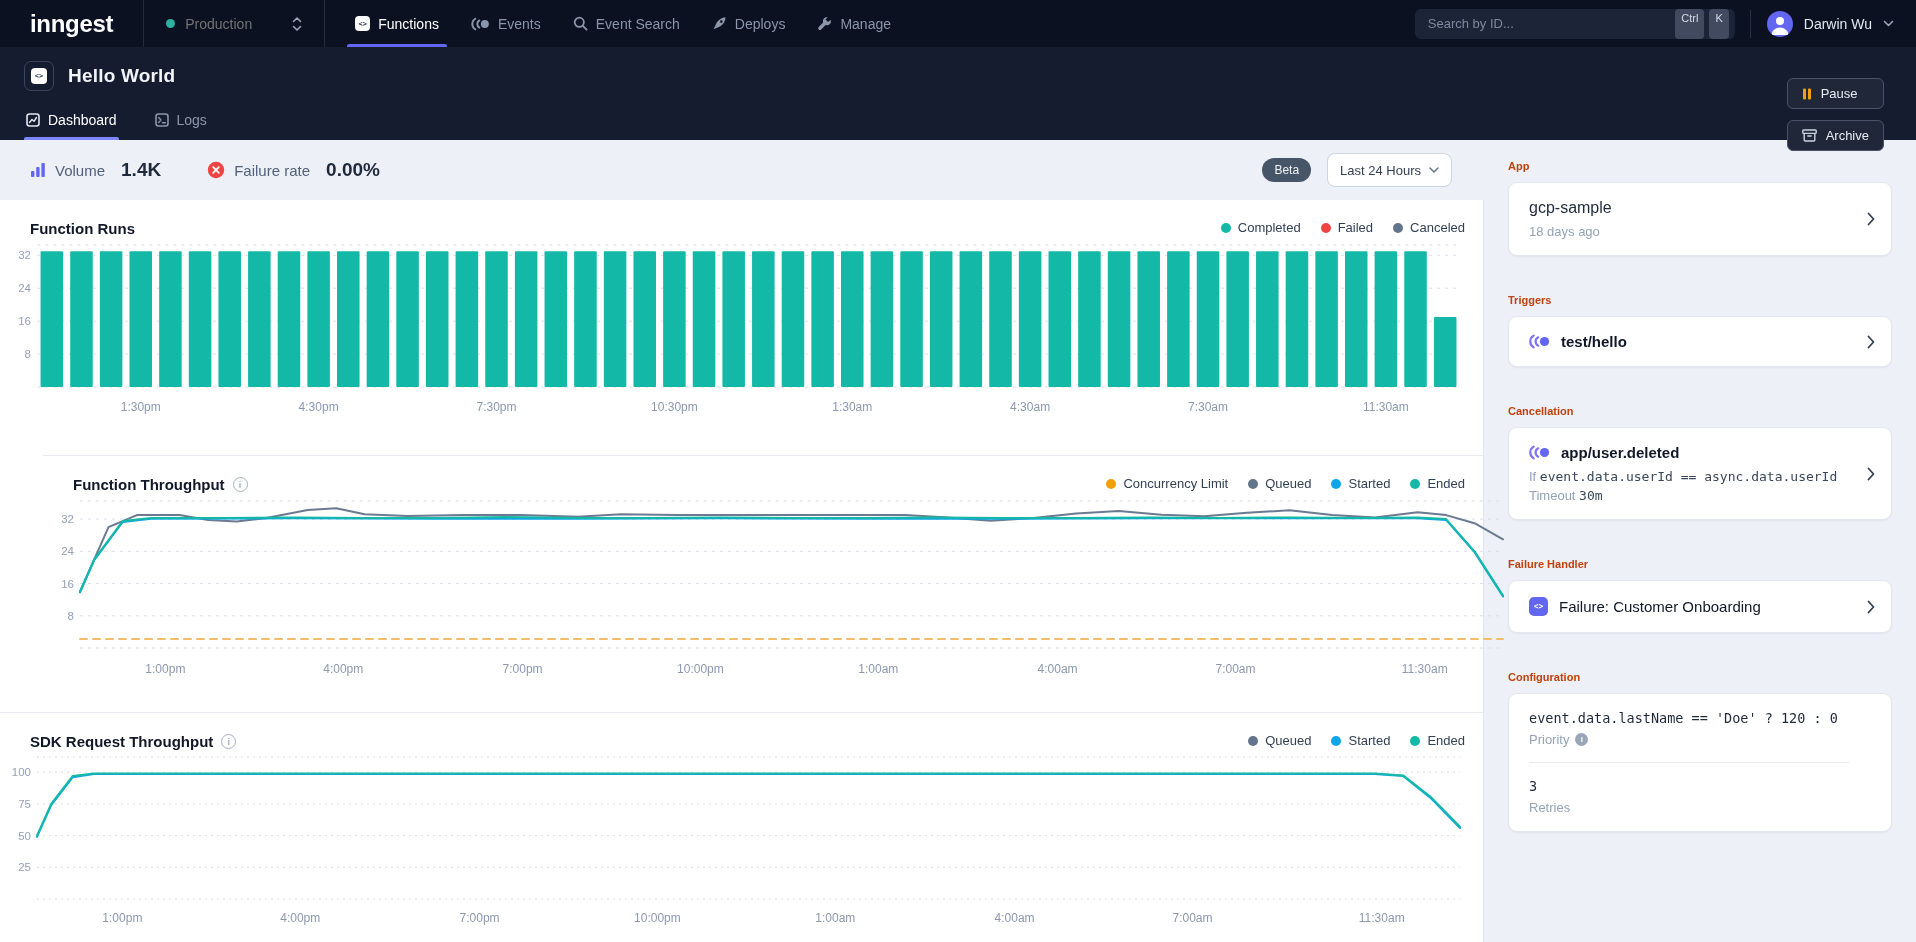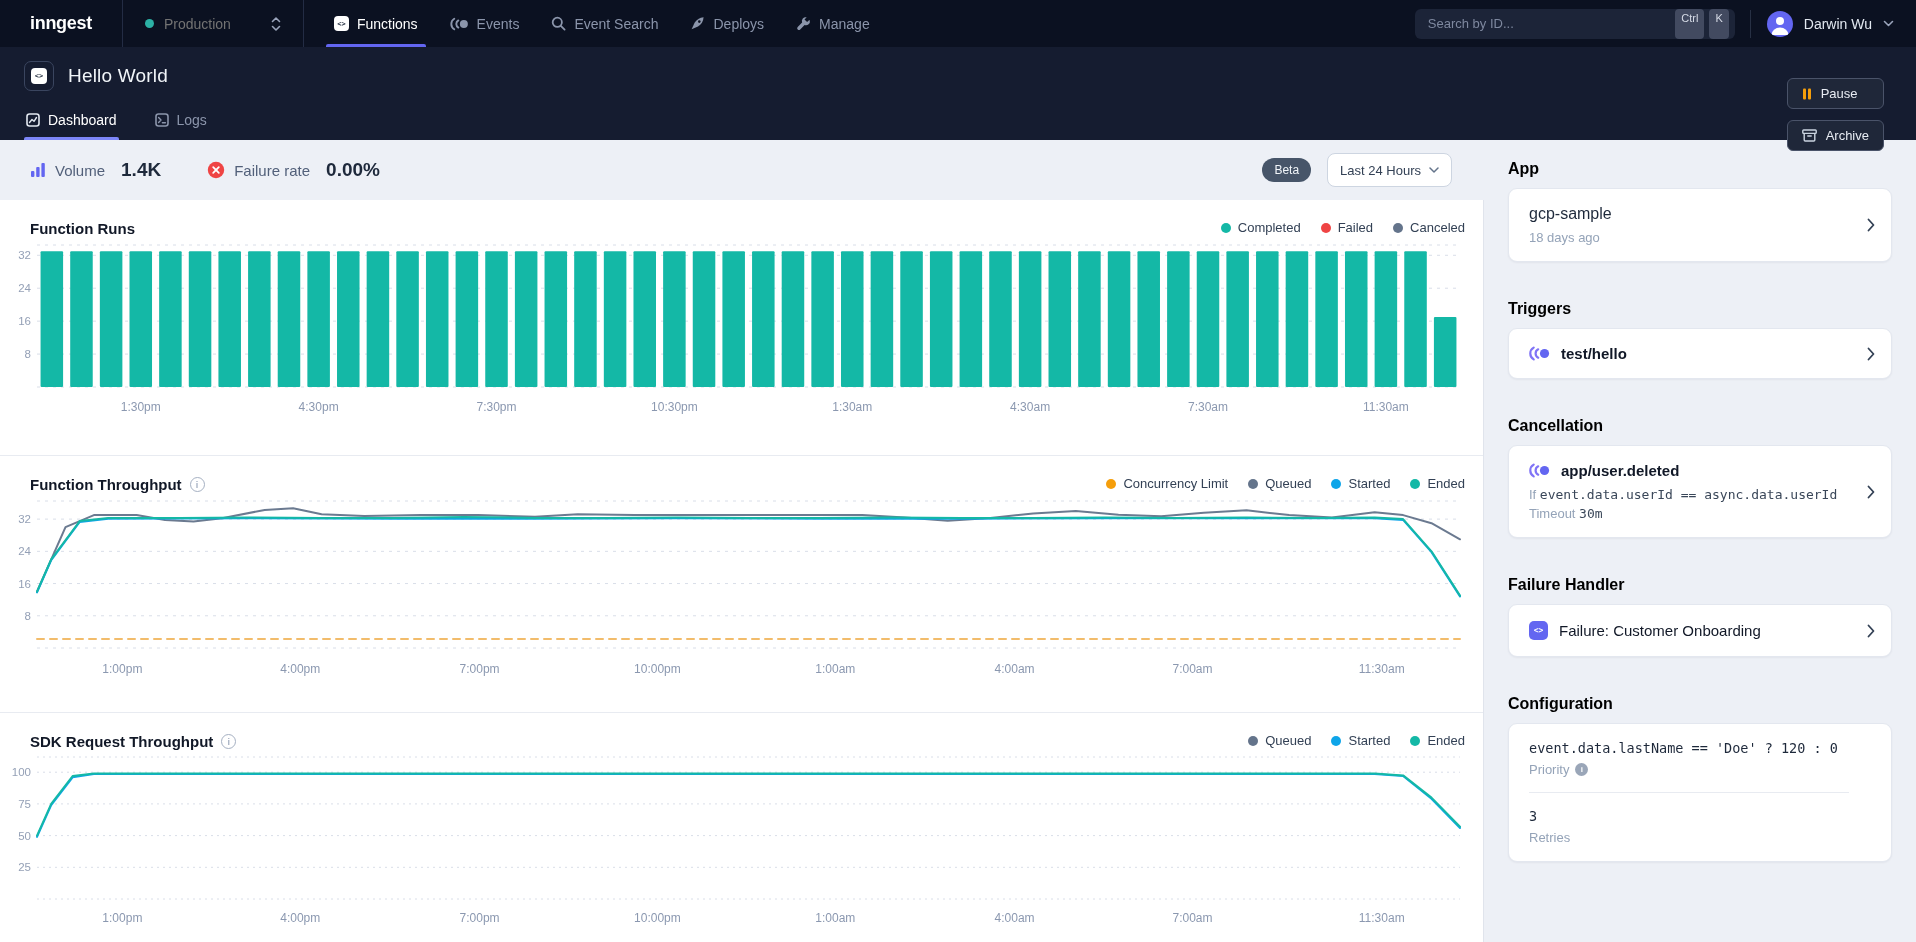--- a/index.html
+++ b/index.html
@@ -1,21 +1,21 @@
 <!DOCTYPE html>
 <html><head>
 <meta charset="utf-8">
 <style>
   * { margin:0; padding:0; box-sizing:border-box; }
   html,body { width:1916px; height:942px; overflow:hidden; }
   body { font-family:"Liberation Sans", sans-serif; background:#edf0f6; position:relative; color:#1e293b; }
 
   
   .topnav { position:absolute; left:0; top:0; right:0; height:47px; background:#0b1121; display:flex; align-items:stretch; z-index:30; }
-  .logo { display:flex; align-items:center; padding:0 30px 0 30px; color:#fff; font-weight:800; font-size:18px; letter-spacing:-0.3px; }
+  .logo { display:flex; align-items:center; padding:0 30px 0 30px; color:#fff; font-weight:800; font-size:24px; letter-spacing:-0.3px; }
   .vsep { width:1px; background:#232c44; margin:0; }
   .env-picker { display:flex; align-items:center; gap:10px; padding:0 22px; width:180px; color:#737373; font-size:14px; cursor:pointer; }
   .env-dot { width:9px; height:9px; border-radius:50%; background:#2cb1a5; }
   .env-label { flex:1; }
   .nav-tabs { display:flex; align-items:stretch; margin-left:14px; }
   .nav-item { position:relative; display:flex; align-items:center; gap:8px; padding:0 16px; font-size:14px; color:#8b95ab; cursor:pointer; }
   .nav-item.active { color:#fff; }
   .nav-item.active::after { content:""; position:absolute; left:8px; right:8px; bottom:0; height:3px; background:#6366f1; border-radius:2px 2px 0 0; }
   .nav-right { position:absolute; right:0; top:0; height:47px; display:flex; align-items:center; }
   .searchbox { width:320px; height:30px; background:#1c2438; border-radius:6px; display:flex; padding:0 6px 0 13px; margin-right:15px; }
@@ -26,21 +26,21 @@
   .user-menu { display:flex; align-items:center; gap:11px; padding-right:22px; cursor:pointer; }
   .avatar { width:26px; height:26px; border-radius:50%; background:#6366f1; overflow:hidden; position:relative; }
   .avatar svg { position:absolute; left:0; top:0; }
   .user-name { color:#e2e8f0; font-size:14px; }
 
   
   .fn-header { position:absolute; left:0; top:47px; right:0; height:93px; background:#151c30; z-index:20; }
   .fn-title-row { display:flex; align-items:center; gap:14px; padding:14px 0 0 24px; }
   .fn-icon { width:30px; height:30px; border:1px solid #3a455f; border-radius:7px; display:flex; align-items:center; justify-content:center; }
   .fn-icon-inner { width:16px; height:16px; background:#fff; border-radius:4px; display:flex; align-items:center; justify-content:center; font-family:"DejaVu Sans Mono",monospace; font-size:7px; font-weight:bold; color:#1e293b; }
-  .fn-title { color:#f1f5f9; font-size:19px; font-weight:400; letter-spacing:0.2px; }
+  .fn-title { color:#f1f5f9; font-size:19px; font-weight:700; letter-spacing:0.2px; }
   .fn-tabs { position:absolute; left:24px; bottom:0; display:flex; gap:34px; }
   .fn-tab { position:relative; display:flex; align-items:center; gap:8px; font-size:14px; color:#8b95ab; padding:9px 2px 12px 2px; cursor:pointer; }
   .fn-tab.active { color:#fff; }
   .fn-tab.active::after { content:""; position:absolute; left:0; right:0; bottom:0; height:3px; background:#7c86f8; border-radius:2px 2px 0 0; }
   .fn-actions { position:absolute; right:32px; top:31px; display:flex; gap:11px;flex-direction:column; }
   .hd-btn { height:31px; display:flex; align-items:center; gap:9px; background:#1f2739; border:1px solid #4a5369; border-radius:6px; padding:0 14px; color:#e8ecf3; font-size:13px; cursor:pointer; }
 
   
   .main-col { position:absolute; left:0; top:140px; width:1484px; bottom:0; }
   .stats-row { height:60px; display:flex; align-items:center; padding:0 32px 0 30px; }
@@ -58,21 +58,21 @@
   .chart-head { display:flex; align-items:flex-start; padding:20px 18px 0 30px; }
   .chart-title { font-size:15px; font-weight:700; color:#111827; display:flex; align-items:center; gap:8px; }
   .info-icon { width:15px; height:15px; border:1.4px solid #a5b0c2; border-radius:50%; color:#a5b0c2; font-size:9px; display:inline-flex; align-items:center; justify-content:center; font-weight:600; font-style:normal; }
   .legend { margin-left:auto; display:flex; align-items:center; gap:20px; }
   .legend-item { display:flex; align-items:center; gap:7px; font-size:13px; color:#334155; }
   .legend-dot { width:10px; height:10px; border-radius:50%; }
   .chart-svg { display:block; }
 
   
   .sidebar { position:absolute; left:1484px; right:0; top:140px; bottom:0; padding:20px 24px 0 24px; overflow:hidden; }
-  .side-h { font-size:16px; font-weight:700; color:#000000; margin-bottom:10px; }
+  .side-h { font-size:11px; font-weight:700; color:#c2410c; margin-bottom:10px; }
   .side-card { position:relative; background:#fff; border:1px solid #e3e7ef; border-radius:9px; box-shadow:0 1px 2px rgba(15,23,42,.05); padding:16px 42px 16px 20px; cursor:pointer; }
   .side-gap { height:38px; }
   .chev { position:absolute; right:16px; top:50%; transform:translateY(-50%); }
   .card-name { font-size:16px; font-weight:500; color:#1e293b; }
   .card-sub { font-size:13px; color:#94a3b8; margin-top:7px; }
   .trigger-row { display:flex; align-items:center; gap:11px; }
   .trigger-name { font-size:15px; font-weight:600; color:#111827; }
   .cond-line { margin-top:8px; font-size:13px; color:#94a3b8; }
   .mono { font-family:"DejaVu Sans Mono",monospace; color:#3a4759; }
   .timeout-line { margin-top:4px; font-size:13px; color:#94a3b8; }
@@ -310,21 +310,21 @@
           <text x="140.76041666666666" y="174" fill="#8b98b0" font-size="12" text-anchor="middle" font-family="Liberation Sans, sans-serif">1:30pm</text>
           <text x="318.63541666666663" y="174" fill="#8b98b0" font-size="12" text-anchor="middle" font-family="Liberation Sans, sans-serif">4:30pm</text>
           <text x="496.51041666666663" y="174" fill="#8b98b0" font-size="12" text-anchor="middle" font-family="Liberation Sans, sans-serif">7:30pm</text>
           <text x="674.3854166666666" y="174" fill="#8b98b0" font-size="12" text-anchor="middle" font-family="Liberation Sans, sans-serif">10:30pm</text>
           <text x="852.2604166666666" y="174" fill="#8b98b0" font-size="12" text-anchor="middle" font-family="Liberation Sans, sans-serif">1:30am</text>
           <text x="1030.1354166666665" y="174" fill="#8b98b0" font-size="12" text-anchor="middle" font-family="Liberation Sans, sans-serif">4:30am</text>
           <text x="1208.0104166666665" y="174" fill="#8b98b0" font-size="12" text-anchor="middle" font-family="Liberation Sans, sans-serif">7:30am</text>
           <text x="1385.8854166666665" y="174" fill="#8b98b0" font-size="12" text-anchor="middle" font-family="Liberation Sans, sans-serif">11:30am</text>
         </svg>
     </div>
-    <div class="chart-section" style="height:257px;">
+    <div class="chart-section" style="height:257px;margin-left:43px;">
       <div class="chart-head">
         <span class="chart-title">
           <span>Function Throughput</span>
           <span class="info-icon">i</span>
         </span>
         <div class="legend">
             <div class="legend-item">
               <span class="legend-dot" style="background: rgb(245, 158, 11);"></span>
               <span>Concurrency Limit</span>
             </div>

